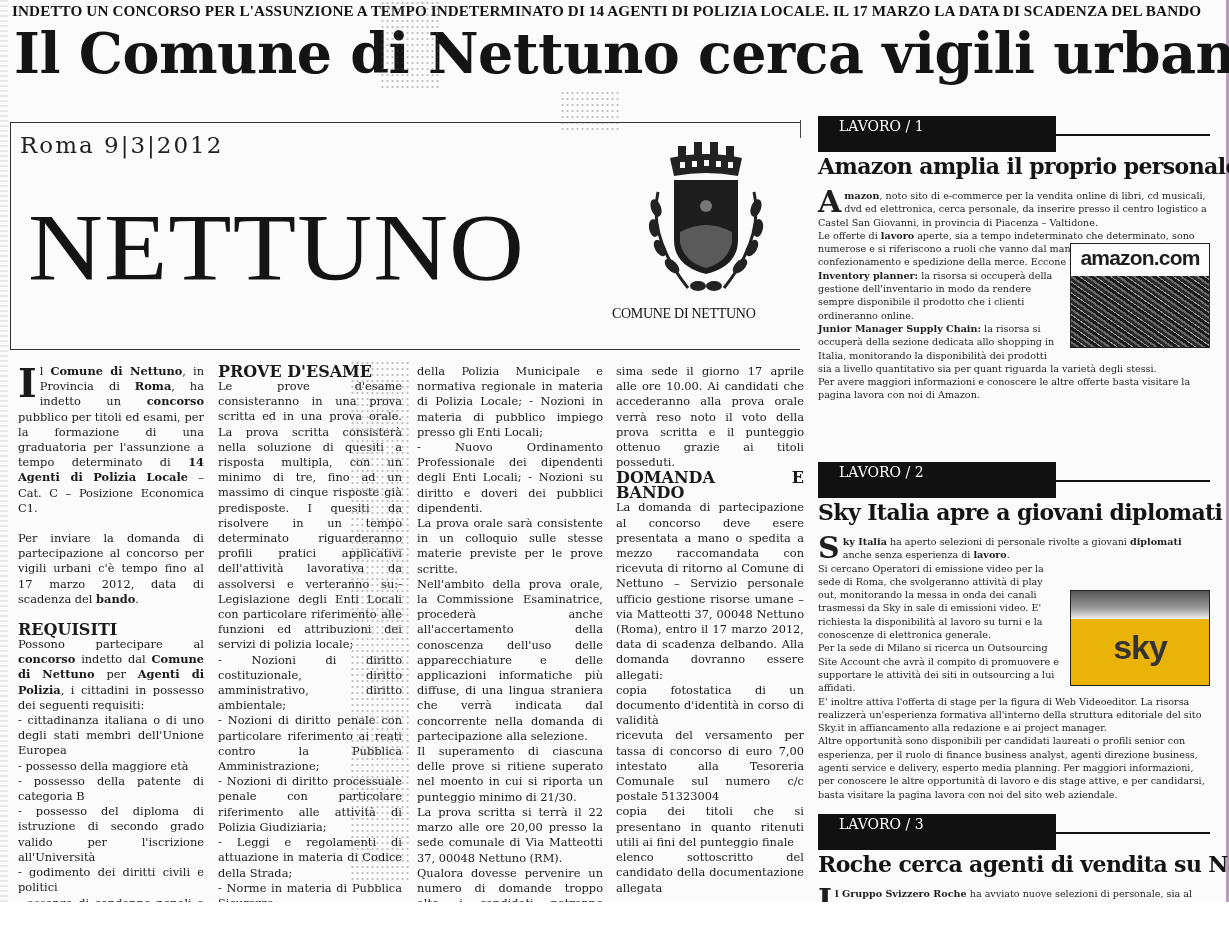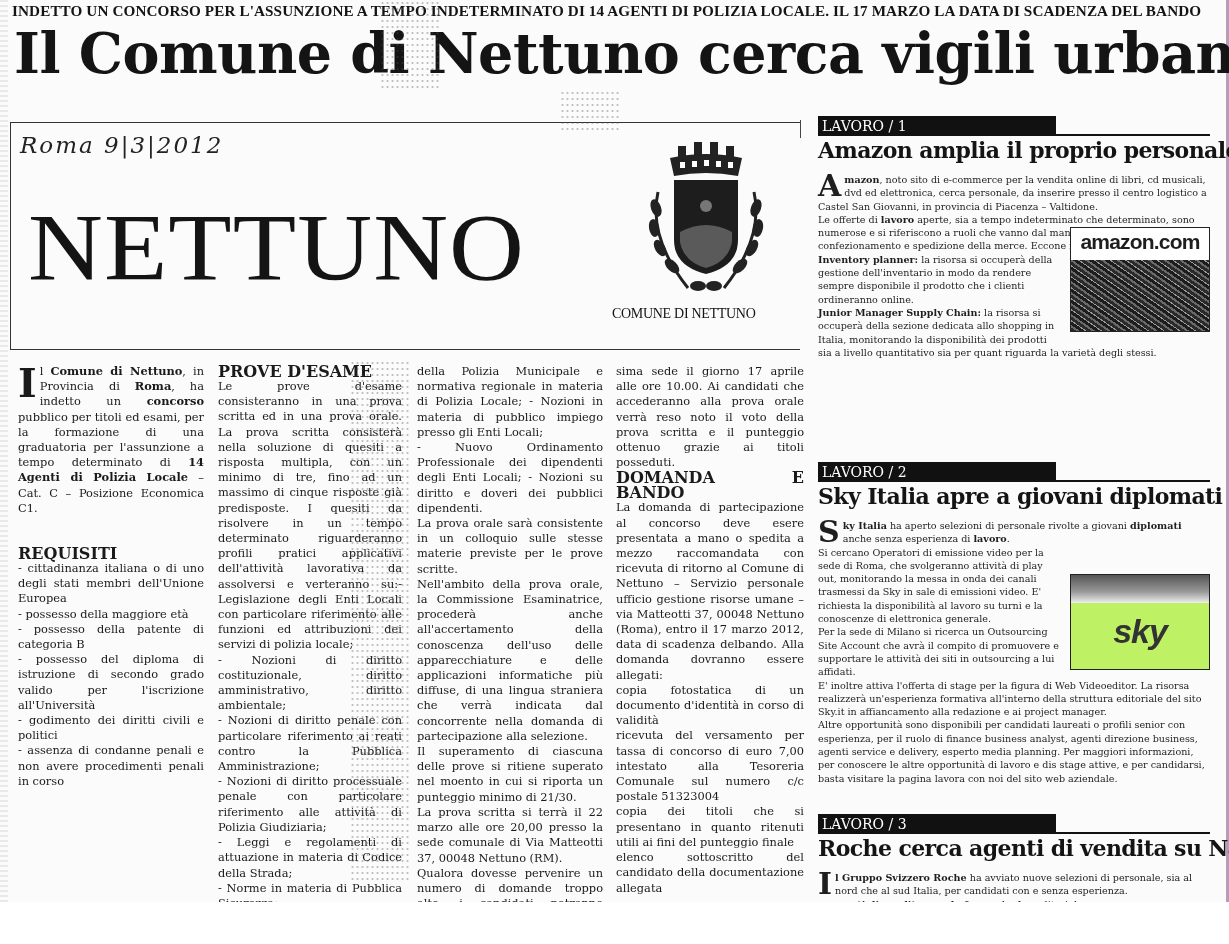--- a/index.html
+++ b/index.html
@@ -4,51 +4,51 @@
 <style>
   * { box-sizing: border-box; margin: 0; padding: 0; }
   html, body { width: 1229px; height: 944px; overflow: hidden; background: #fbfbfb; }
   body { position: relative; font-family: "DejaVu Serif", serif; color: #141414; }
   .page { position: absolute; left: 0; top: 0; width: 1229px; height: 944px; }
 
   .kicker { position: absolute; left: 12px; top: 2px; width: 1210px; font-family: "Liberation Serif", serif; font-weight: bold; font-size: 15.2px; letter-spacing: 0.1px; white-space: nowrap; }
   .headline { position: absolute; left: 14px; top: 18px; font-family: "DejaVu Serif", serif; font-weight: bold; font-size: 56px; letter-spacing: -0.5px; white-space: nowrap; line-height: 1.25; transform: scaleX(0.99); transform-origin: left; }
 
   .nettuno-box { position: absolute; left: 10px; top: 122px; width: 790px; height: 228px; border: 1px solid #333; border-right: none; }
-  .handwritten { position: absolute; left: 20px; top: 132px; font-family: "DejaVu Serif", serif; font-style: italic; font-size: 23px; color: #222; letter-spacing: 2px; }
+  .handwritten { position: absolute; left: 20px; top: 132px; font-family: "DejaVu Serif", serif; font-size: 23px; color: #222; letter-spacing: 2px; }
   .nettuno-word { position: absolute; left: 28px; top: 192px; font-family: "Liberation Serif", serif; font-size: 96px; letter-spacing: 1px; transform: scaleX(1.08); transform-origin: left; }
   .emblem { position: absolute; left: 618px; top: 128px; width: 170px; height: 180px; }
   .emblem-caption { position: absolute; left: 612px; top: 306px; font-family: "Liberation Serif", serif; font-size: 14px; letter-spacing: -0.3px; }
   .box-rightline { position: absolute; left: 800px; top: 120px; width: 1px; height: 18px; background: #444; }
 
   .col { position: absolute; top: 364px; font-family: "DejaVu Serif", serif; font-size: 11.4px; line-height: 15.2px; text-align: justify; color: #1a1a1a; }
   .col p { margin: 0; }
   .col .sp { height: 15px; }
   .col h3 { font-family: "DejaVu Serif", serif; font-weight: bold; font-size: 16px; line-height: 15px; }
   .col b { font-weight: bold; }
   .col1 { left: 18px; width: 186px; }
   .col2 { left: 218px; width: 184px; }
   .col3 { left: 417px; width: 186px; }
   .col4 { left: 616px; width: 188px; }
   .dropcap { float: left; font-family: "DejaVu Serif", serif; font-weight: bold; font-size: 40px; line-height: 34px; margin: 2px 3px 0 0; }
   .list-item { text-align: justify; }
 
   .right { position: absolute; left: 818px; width: 392px; }
-  .section-bar { height: 20px; width: 238px; background: #111; color: #fff; font-family: "DejaVu Serif", serif; font-size: 14px; line-height: 20px; padding-left: 4px; }
+  .section-bar { height: 36px; width: 238px; background: #111; color: #fff; font-family: "DejaVu Serif", serif; font-size: 14px; line-height: 20px; padding-left: 21px; }
   .section-rule { position: absolute; left: 238px; top: 18px; width: 154px; height: 1.5px; background: #111; }
   .art-title { font-family: "DejaVu Serif", serif; font-weight: bold; font-size: 22px; line-height: 28px; letter-spacing: -0.6px; white-space: nowrap; }
   .art-body { font-family: "DejaVu Serif", serif; font-size: 9.6px; line-height: 13.3px; color: #1e1e1e; margin-top: 9px; }
   .art-body p { margin: 0; }
   .art-body b { font-weight: bold; }
   .art-drop { float: left; font-weight: bold; font-size: 30px; line-height: 24px; margin: 1px 3px 0 0; }
   .photo { float: right; margin: 4px 0 2px 8px; border: 1px solid #222; }
   .amazon-photo { width: 140px; height: 105px; background: #fff; position: relative; }
   .amazon-photo .logo { height: 30px; text-align: center; font-family: "Liberation Sans", sans-serif; font-weight: bold; font-size: 21px; letter-spacing: -0.8px; line-height: 28px; }
   .amazon-photo .img { position: absolute; left: 0; top: 32px; width: 138px; height: 71px; background: repeating-linear-gradient(35deg, #2a2a2a 0 3px, #6a6a6a 3px 5px, #1c1c1c 5px 8px, #9a9a9a 8px 9px); }
-  .sky-photo { width: 140px; height: 96px; background: #bef264; position: relative; font-style: italic; }
+  .sky-photo { width: 140px; height: 96px; background: #eab308; position: relative; }
   .sky-photo .top { height: 28px; background: linear-gradient(#555, #999 60%, #eee); }
   .sky-photo .logo { text-align: center; font-family: "Liberation Sans", sans-serif; font-weight: bold; font-size: 34px; color: #333; line-height: 56px; letter-spacing: -1px; }
 
   .left-edge { position: absolute; left: 0; top: 0; width: 8px; height: 944px; background: repeating-linear-gradient(180deg, #ddd 0 2px, #fbfbfb 2px 5px); opacity: 0.6; }
   .noise { position: absolute; background: radial-gradient(circle, rgba(80,80,80,0.35) 1px, transparent 1.2px); background-size: 5px 6px; pointer-events: none; }
   .bottom-strip { position: absolute; left: 0; top: 902px; width: 1229px; height: 42px; background: #fff; }
   .purple-edge { position: absolute; left: 1226px; top: 0; width: 3px; height: 944px; background: #7a3a7a; opacity: 0.5; }
 </style>
 </head>
 <body>
@@ -106,22 +106,24 @@
       </g>
     </svg>
   </div>
   <div class="emblem-caption">COMUNE DI NETTUNO</div>
 
   <div class="col col1">
     <p>
       <span class="dropcap">I</span><span>l </span><b>Comune di Nettuno</b><span>, in Provincia di </span><b>Roma</b><span>, ha indetto un </span><b>concorso</b><span> pubblico per titoli ed esami, per la formazione di una graduatoria per l'assunzione a tempo determinato di </span><b>14 Agenti di Polizia Locale</b><span> – Cat. C – Posizione Economica C1.</span>
     </p>
     <div class="sp"></div>
+    <p><span>Per inviare la domanda di partecipazione al concorso per vigili urbani c'è tempo fino al 17 marzo 2012, data di scadenza del </span><b>bando</b><span>.</span></p>
     <div class="sp"></div>
     <h3>REQUISITI</h3>
+    <p><span>Possono partecipare al </span><b>concorso</b><span> indetto dal </span><b>Comune di Nettuno</b><span> per </span><b>Agenti di Polizia</b><span>, i cittadini in possesso dei seguenti requisiti:</span></p>
     <p class="list-item">- cittadinanza italiana o di uno degli stati membri dell'Unione Europea</p>
     <p class="list-item">- possesso della maggiore età</p>
     <p class="list-item">- possesso della patente di categoria B</p>
     <p class="list-item">- possesso del diploma di istruzione di secondo grado valido per l'iscrizione all'Università</p>
     <p class="list-item">- godimento dei diritti civili e politici</p>
     <p class="list-item">- assenza di condanne penali e non avere procedimenti penali in corso</p>
 
   </div>
 
   <div class="col col2">
@@ -169,20 +171,21 @@
     <div class="art-title">Amazon amplia il proprio personale</div>
     <div class="art-body">
       <p><span class="art-drop">A</span><b>mazon</b><span>, noto sito di e-commerce per la vendita online di libri, cd musicali, dvd ed elettronica, cerca personale, da inserire presso il centro logistico a Castel San Giovanni, in provincia di Piacenza – Valtidone.</span></p>
       <p><span>Le offerte di </span><b>lavoro</b><span> aperte, sia a tempo indeterminato che determinato, sono numerose e si riferiscono a ruoli che vanno dal management al ricevimento, confezionamento e spedizione della merce. Eccone i dettagli:</span></p>
       <div class="photo amazon-photo" style="margin-top:-26px;">
         <div class="logo">amazon.com</div>
         <div class="img"></div>
       </div>
       <p><b>Inventory planner:</b><span> la risorsa si occuperà della gestione dell'inventario in modo da rendere sempre disponibile il prodotto che i clienti ordineranno online.</span></p>
       <p><b>Junior Manager Supply Chain:</b><span> la risorsa si occuperà della sezione dedicata allo shopping in Italia, monitorando la disponibilità dei prodotti sia a livello quantitativo sia per quant riguarda la varietà degli stessi.</span></p>
+      <p>Per avere maggiori informazioni e conoscere le altre offerte basta visitare la pagina lavora con noi di Amazon.</p>
     </div>
   </div>
 
   <div class="right" style="top:462px;">
     <div style="position:relative;">
       <div class="section-bar">LAVORO / 2</div>
       <div class="section-rule"></div>
     </div>
     <div class="art-title">Sky Italia apre a giovani diplomati</div>
     <div class="art-body">

